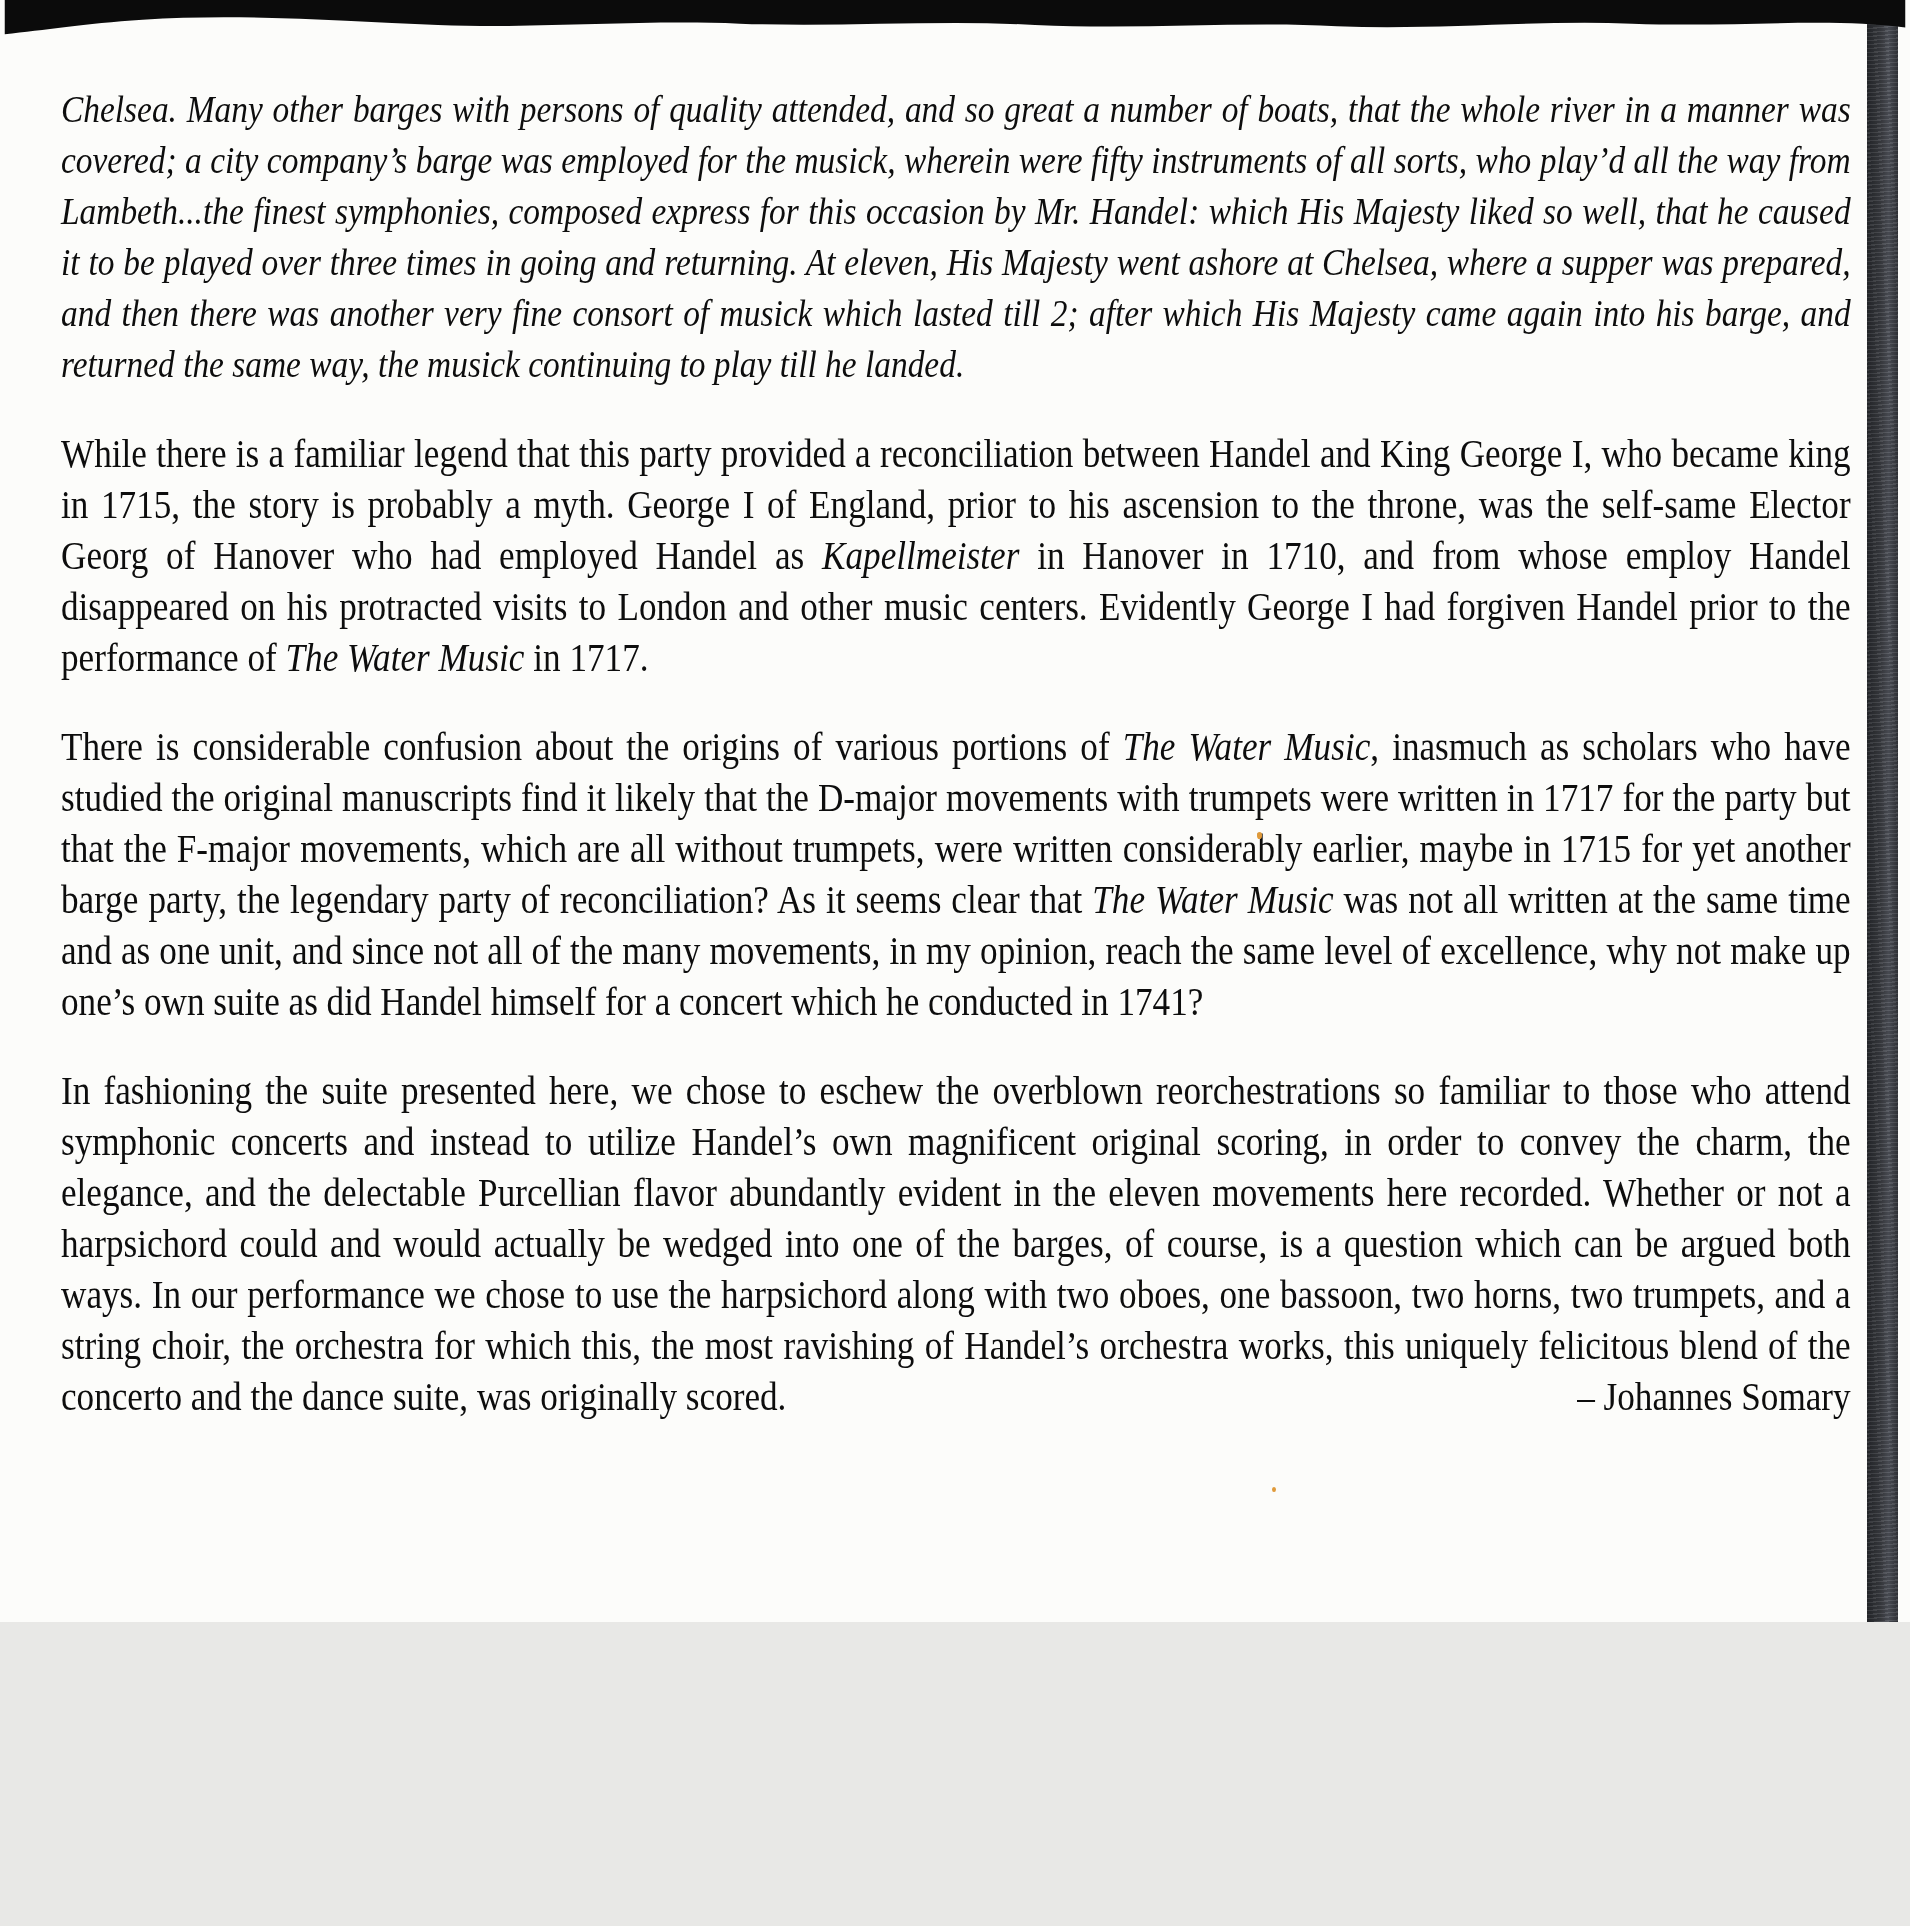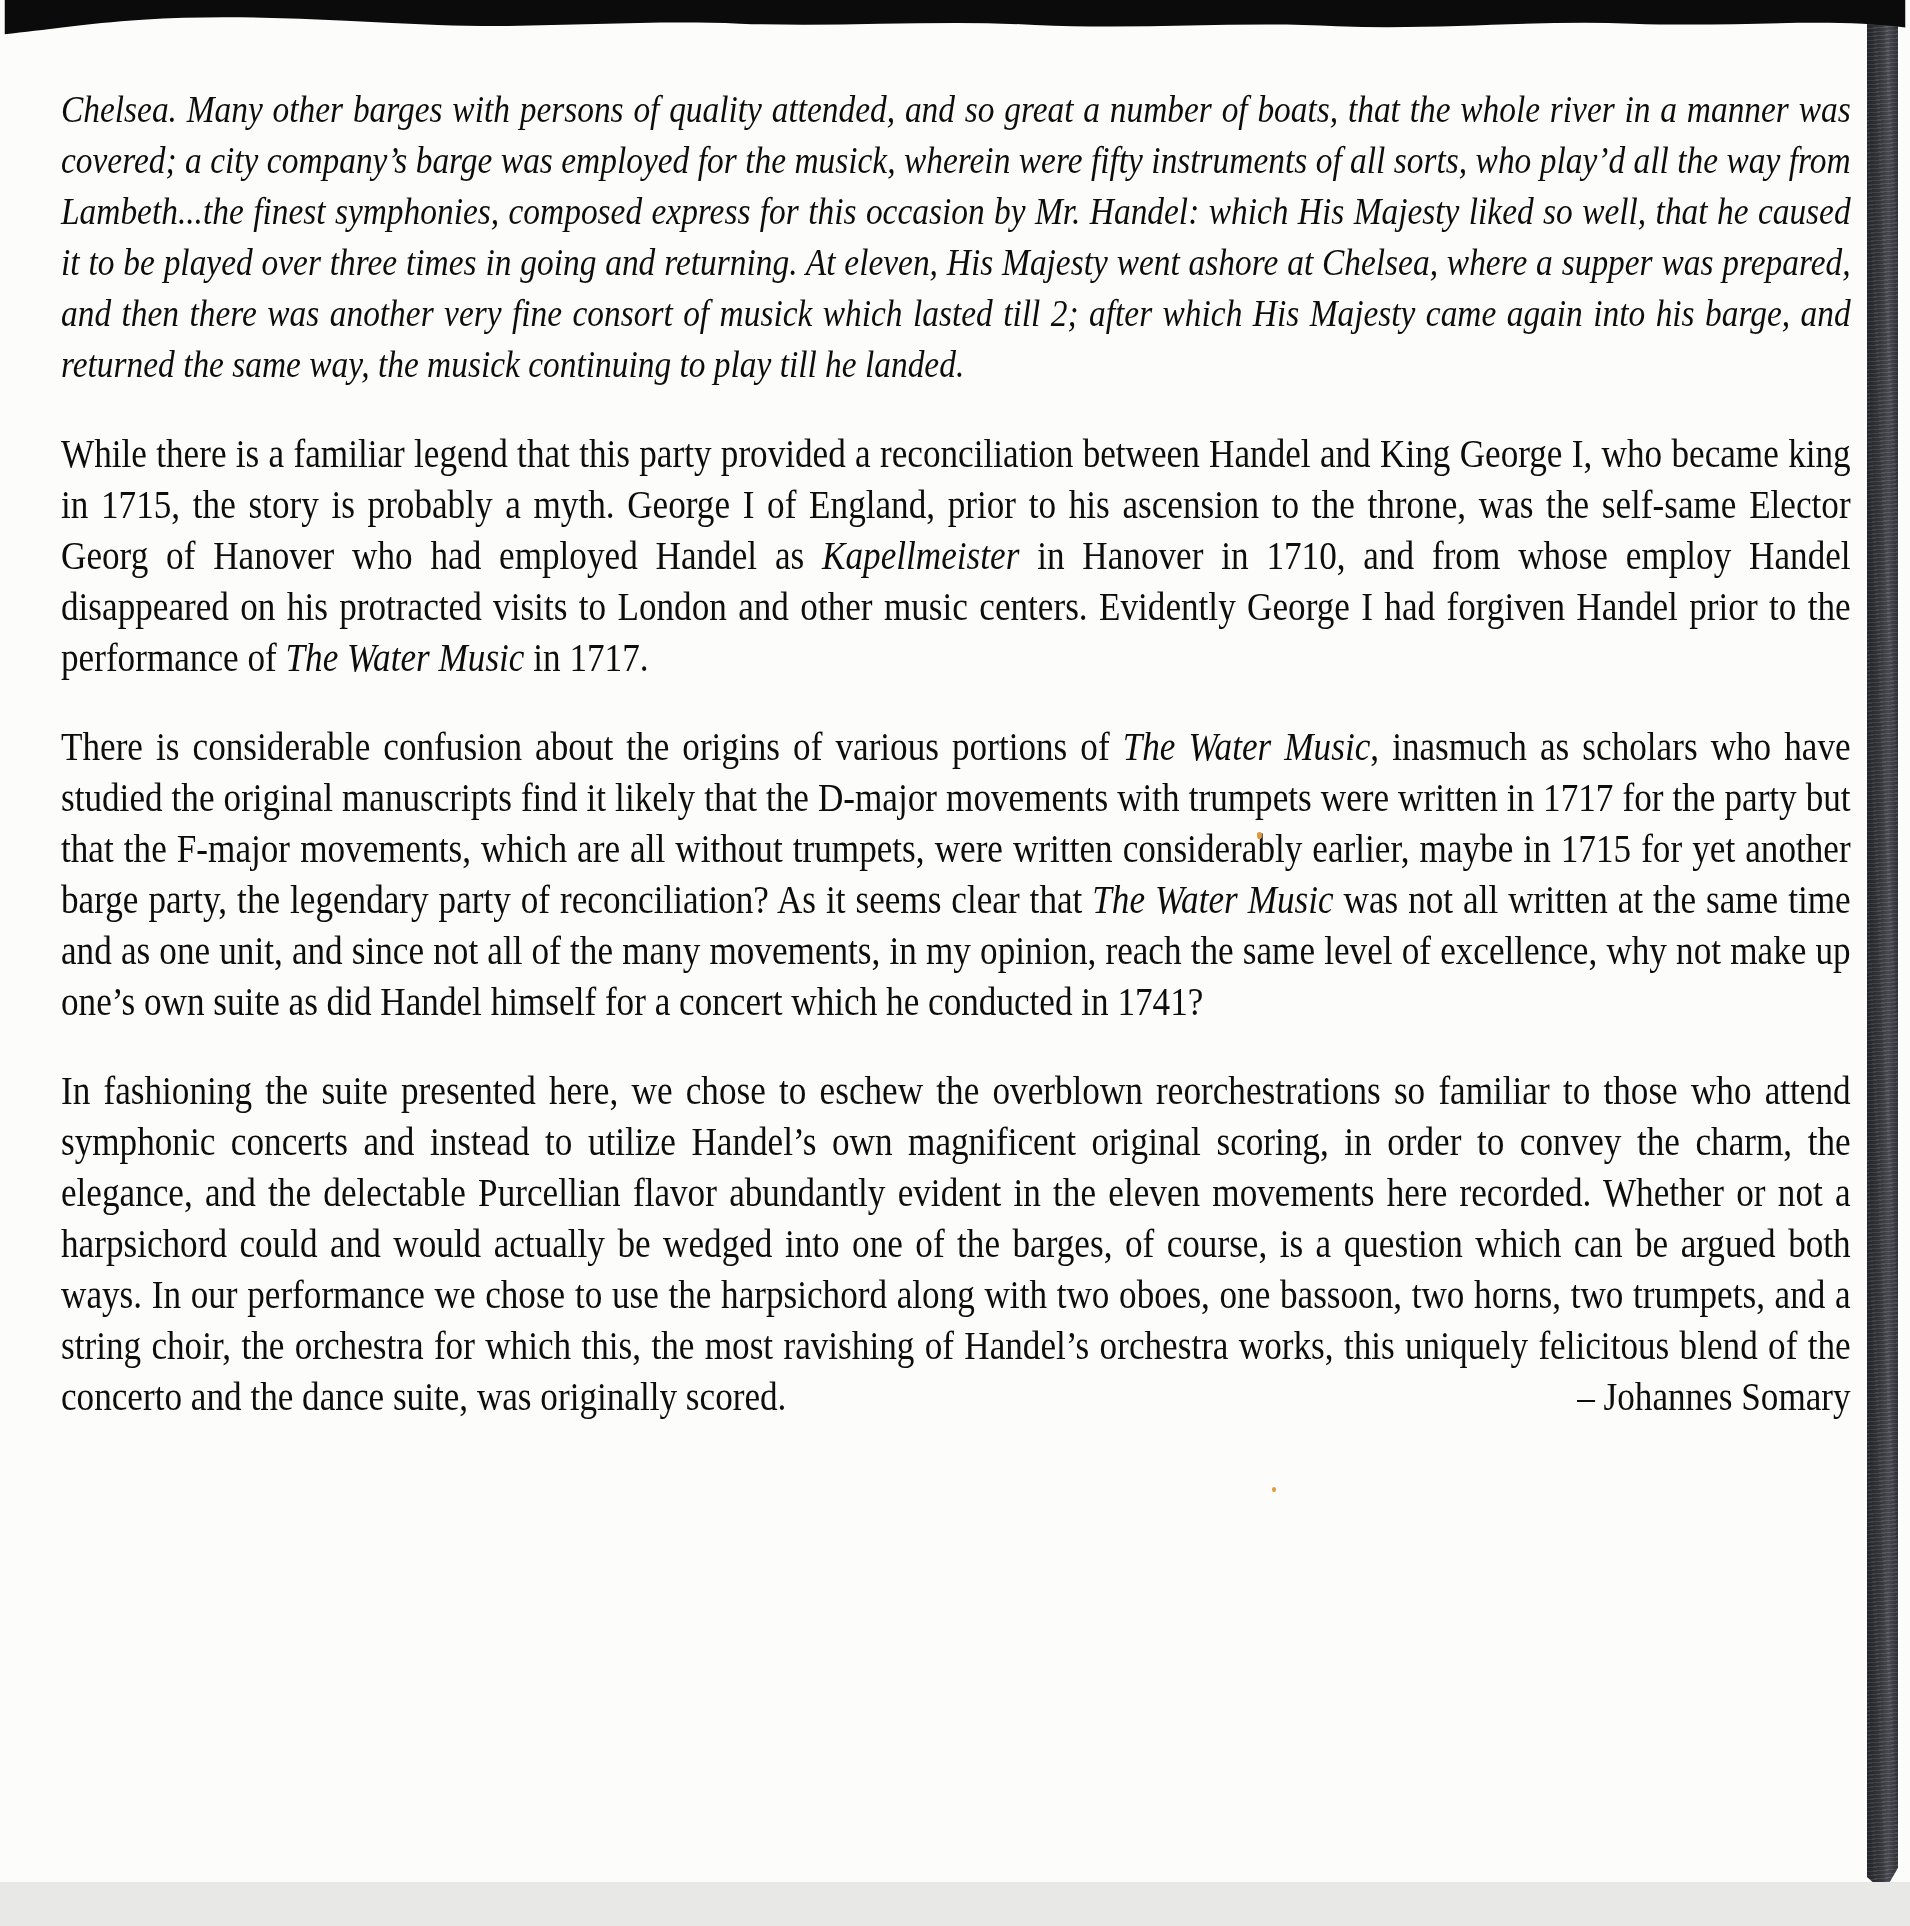--- a/index.html
+++ b/index.html
@@ -1,17 +1,17 @@
 <!DOCTYPE html>
 <html style="--paper: #fcfcfa; --ink: #0d0d0d; --edge: #0b0b0b; --spine: #3b3d42; --speck: #e09a3a;font-size:10.6px"><head>
 <meta charset="utf-8">
 <style>
   html,body{margin:0;padding:0;background:#e8e8e6;}
   .page{
-    position:relative;width:1910px;height:1882px;overflow:hidden;
+    position:relative;width:1910px;height:1622px;overflow:hidden;
     background:var(--paper,#fcfcfa);color:var(--ink,#0d0d0d);
     font-family:"Liberation Serif",serif;
   }
   .top-edge{position:absolute;top:0;left:0;display:block;color:var(--edge,#0b0b0b);z-index:3;}
   .spine{
     position:absolute;left:1867px;top:20px;width:31px;height:1872px;z-index:2;
     background:linear-gradient(90deg,#26282c 0%,var(--spine,#3b3d42) 45%,#4f525a 70%,#33353a 100%);
     clip-path:polygon(0 0,100% 0,100% 98.7%,55% 100%,0 99.2%);
   }
   .spine::after{

